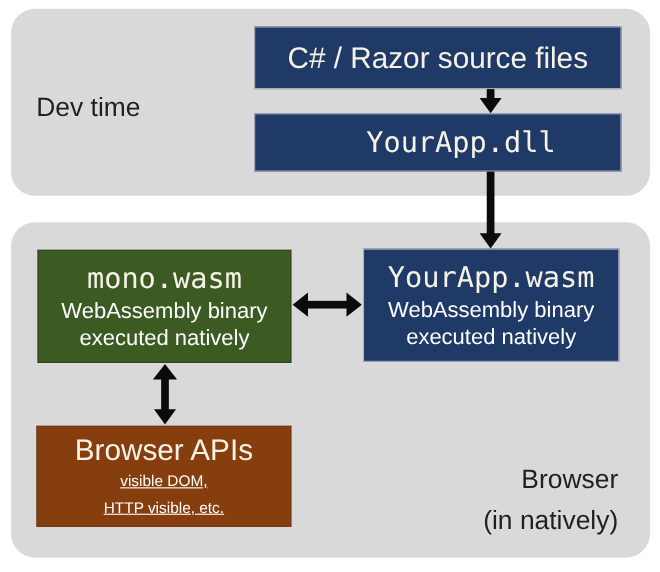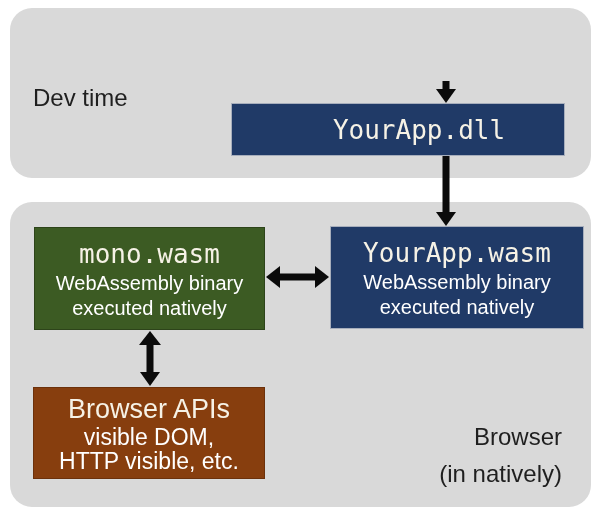--- a/index.html
+++ b/index.html
@@ -31,36 +31,36 @@
   .box{
     position:absolute;display:flex;flex-direction:column;align-items:center;
     justify-content:center;text-align:center;box-sizing:border-box;
   }
   .box-blue{background:var(--blue);border:1px solid #a7aebc;}
   .box-green{background:var(--green);border:1px solid rgba(0,0,0,0.25);}
   .box-brown{background:var(--brown);border:1px solid rgba(0,0,0,0.2);}
   .box-source{left:231px;top:24px;width:334px;height:57px;}
   .box-dll{left:231px;top:103px;width:334px;height:53px;padding-left:42px;}
   .box-mono{left:34px;top:227px;width:231px;height:103px;}
-  .box-wasm{left:330px;top:226px;width:254px;height:103px;}
+  .box-wasm{left:330px;top:226px;width:233px;height:103px;}
   .box-browser{left:33px;top:387px;width:232px;height:92px;}
   .box-title-sans{
     color:var(--title-text);font-size:27px;line-height:32px;
     font-family:"Liberation Sans",sans-serif;
   }
   .box-title-mono{
     color:var(--title-text);font-size:26px;line-height:34px;
     font-family:"DejaVu Sans Mono","Liberation Mono",monospace;
   }
   .box-subtitle{
     color:var(--subtitle-text);font-size:20px;line-height:25px;
     font-family:"Liberation Sans",sans-serif;
     text-align:right;
   }
-  .box-browser .box-subtitle{font-size:23px;line-height:24px;}
+  .box-browser .box-subtitle{font-size:14px;line-height:24px;text-decoration:underline;}
   
   .arrow{position:absolute;}
   .shaft-v{position:absolute;left:50%;transform:translateX(-50%);width:7px;background:var(--arrow-black);}
   .shaft-h{position:absolute;top:50%;transform:translateY(-50%);height:7px;background:var(--arrow-black);}
   .head{position:absolute;width:0;height:0;}
   .head-down{border-left:10px solid transparent;border-right:10px solid transparent;border-top:14px solid var(--arrow-black);left:50%;transform:translateX(-50%);bottom:0;}
   .head-up{border-left:11px solid transparent;border-right:11px solid transparent;border-bottom:14px solid var(--arrow-black);left:50%;transform:translateX(-50%);top:0;}
   .head-left{border-top:11px solid transparent;border-bottom:11px solid transparent;border-right:14px solid var(--arrow-black);top:50%;transform:translateY(-50%);left:0;}
   .head-right{border-top:11px solid transparent;border-bottom:11px solid transparent;border-left:14px solid var(--arrow-black);top:50%;transform:translateY(-50%);right:0;}
   .arrow-src-dll{left:436px;top:81px;width:20px;height:22px;}
@@ -81,20 +81,23 @@
 
   <div class="panel panel-runtime"></div>
 
   <div class="panel-label label-dev">Dev time</div>
 
   <div class="panel-label label-runtime">
     <div>Browser</div>
     <div>(in natively)</div>
   </div>
 
+  <div class="box box-blue box-source">
+    <div class="box-title-sans">C# / Razor source files</div>
+  </div>
 
   <div class="box box-blue box-dll">
     <div class="box-title-mono">YourApp.dll</div>
   </div>
 
   <div class="box box-green box-mono">
     <div class="box-title-mono">mono.wasm</div>
     <div class="box-subtitle">WebAssembly binary</div>
     <div class="box-subtitle">executed natively</div>
   </div>

